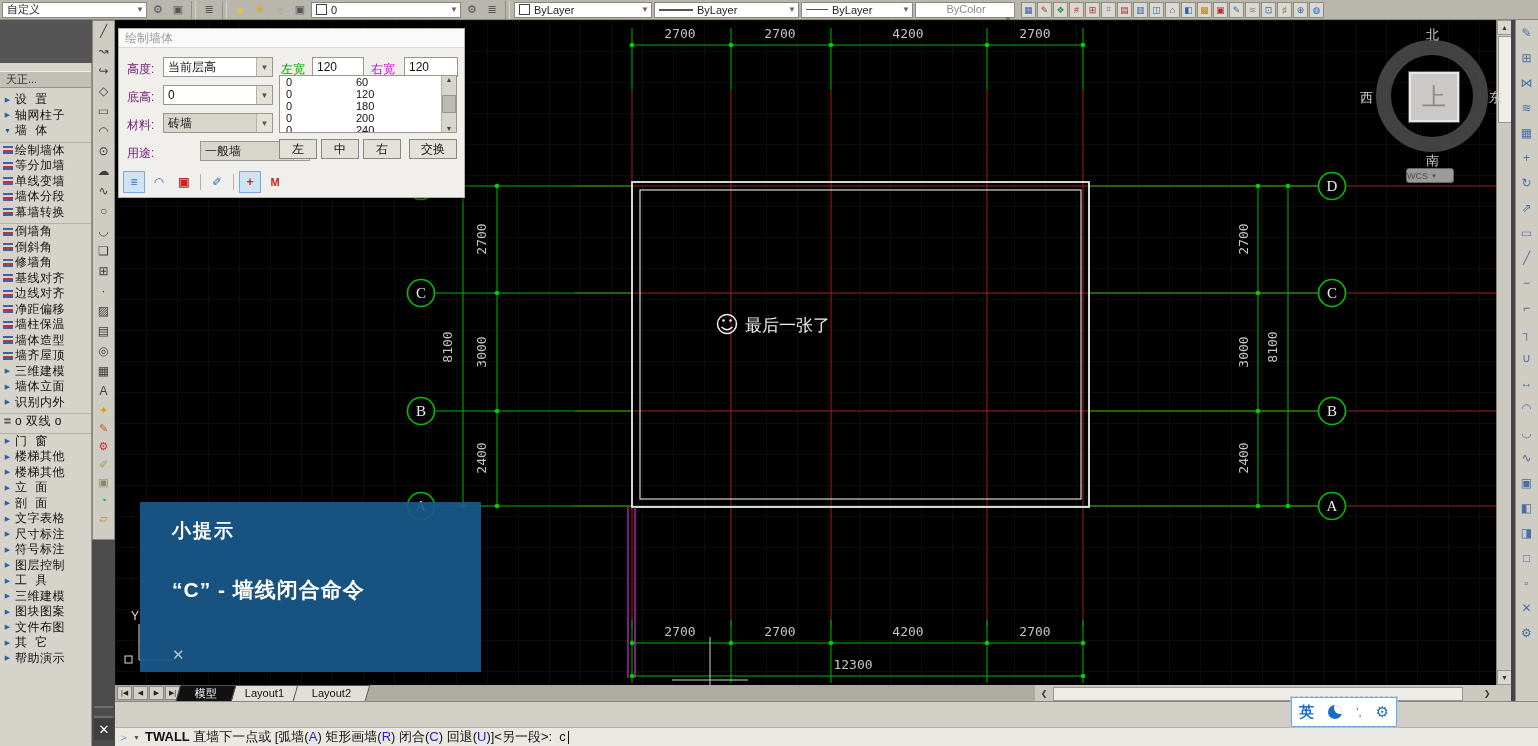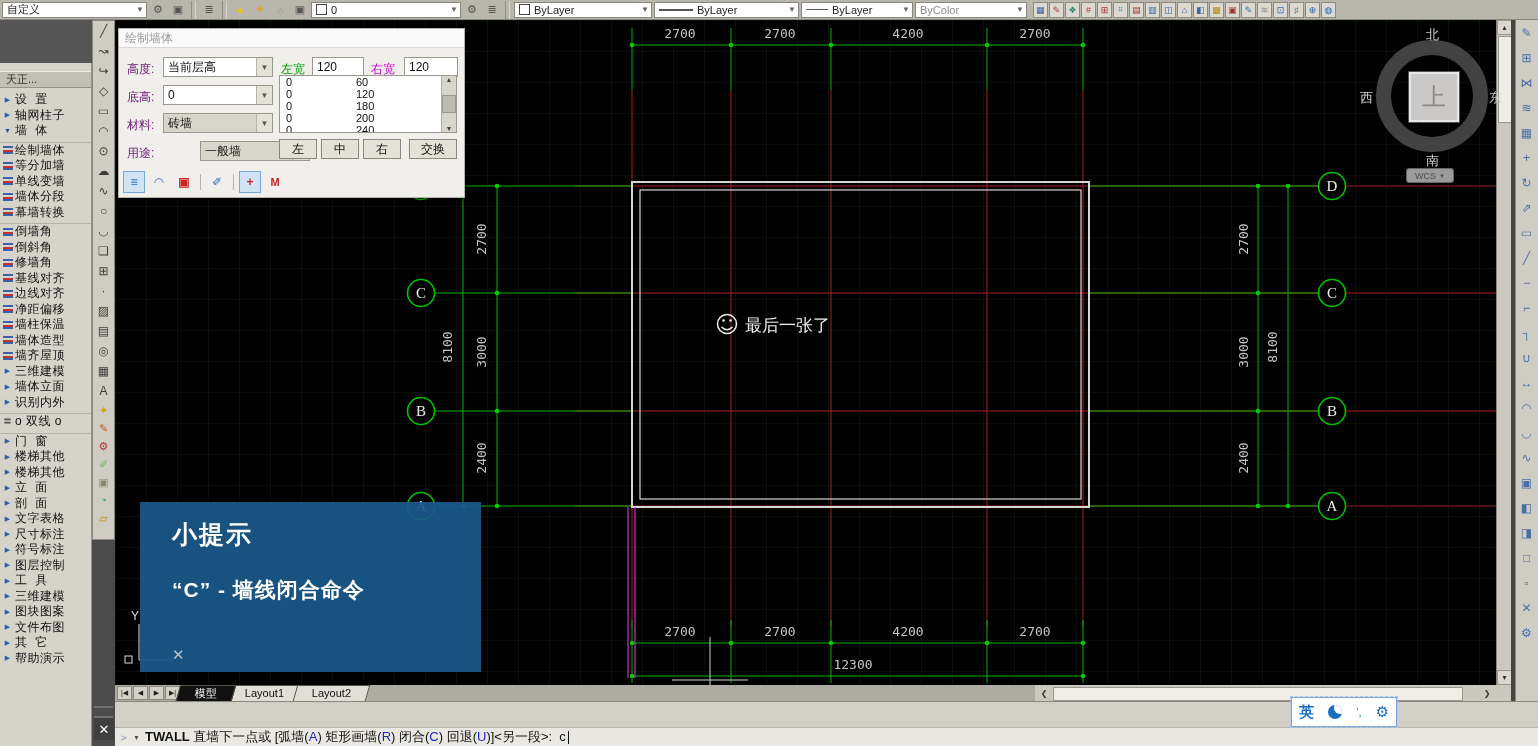--- a/index.html
+++ b/index.html
@@ -77,34 +77,34 @@
            font-size:12px;color:#111;display:flex;align-items:center;justify-content:center;box-sizing:border-box;}
   #dlg-tools{position:absolute;left:4px;top:142px;height:22px;display:flex;align-items:center;gap:3px;}
   .dt-ico{width:20px;height:20px;display:flex;align-items:center;justify-content:center;font-size:12px;
           color:#2b6cb8;border:1px solid transparent;}
   .dt-ico.pressed{background:#cfe3f5;border:1px solid #7aa7d9;}
   .dt-ico.red{color:#c22;font-weight:bold;}
   .dt-sep{width:1px;height:16px;background:#b5b2aa;margin:0 2px;}
 
   
   #tip{left:140px;top:502px;width:341px;height:170px;background:rgba(26,88,138,.93);z-index:30;color:#fff;}
-  #tip-title{position:absolute;left:32px;top:16px;font-size:25px;font-weight:bold;letter-spacing:2px;}
+  #tip-title{position:absolute;left:32px;top:16px;font-size:19px;font-weight:bold;letter-spacing:2px;}
   #tip-body{position:absolute;left:32px;top:74px;font-size:21px;font-weight:bold;letter-spacing:1px;}
   #tip-x{position:absolute;left:32px;bottom:8px;font-size:15px;color:#b9c4cc;}
 
   
   #cube{left:1376px;top:40px;width:112px;height:112px;z-index:20;}
   #cube-ring{position:absolute;left:0;top:0;width:112px;height:112px;border-radius:50%;
              border:15px solid rgba(82,82,82,.8);box-sizing:border-box;}
   .cube-lab{position:absolute;color:#cfcfcf;font-size:13px;}
   #cube-center{position:absolute;left:33px;top:32px;width:46px;height:46px;background:#cac9c7;
                border:2px solid #e8e8e8;outline:1px solid #555;display:flex;align-items:center;justify-content:center;
                font-size:24px;color:#8a8a8a;}
   #wcs{left:1406px;top:168px;width:46px;height:13px;background:#9b9b9b;border:1px solid #666;border-radius:3px;
-       font-size:9px;color:#4e4e4e;display:flex;align-items:center;justify-content:center;gap:3px;z-index:20;}
+       font-size:9px;color:#4e4e4e;display:flex;align-items:center;justify-content:flex-start;gap:3px;z-index:20;}
   #wcs .arr{font-size:6px;}
 
   
   #vscroll{left:1496px;top:20px;width:15px;height:665px;background:#cbc8c0;border-left:1px solid #8a8780;box-sizing:border-box;}
   .sc-btn{width:15px;height:15px;background:#dad7cf;border:1px solid #9a978f;box-sizing:border-box;
           display:flex;align-items:center;justify-content:center;font-size:7px;color:#333;}
   #v-thumb{position:absolute;left:1px;top:16px;width:12px;height:85px;background:#efede8;border:1px solid #9a978f;}
   #v-down{position:absolute;left:0;top:650px;}
   #darkgap{left:1511px;top:20px;width:4px;height:726px;background:#454545;}
 
@@ -178,21 +178,21 @@
   <div class="combo" style="width:145px;">
     <span class="lt-line"></span>
     <span>ByLayer</span>
     <span class="arr">▼</span>
   </div>
   <div class="combo" style="width:112px;">
     <span class="lt-line thin" style="width:22px;"></span>
     <span>ByLayer</span>
     <span class="arr">▼</span>
   </div>
-  <div class="combo" style="width:112px;color:#8a8a8a;">
+  <div class="combo" style="width:100px;color:#8a8a8a;flex-direction:column;">
     <span>ByColor</span>
     <span class="arr">▼</span>
   </div>
   <div id="tr-icons">
 
   <span class="chip" style="color: rgb(58, 98, 168);">▦</span>
       <span class="chip" style="color: rgb(163, 51, 51);">✎</span>
       <span class="chip" style="color: rgb(51, 136, 102);">❖</span>
       <span class="chip" style="color: rgb(195, 51, 51);">#</span>
       <span class="chip" style="color: rgb(163, 51, 51);">⊞</span>

